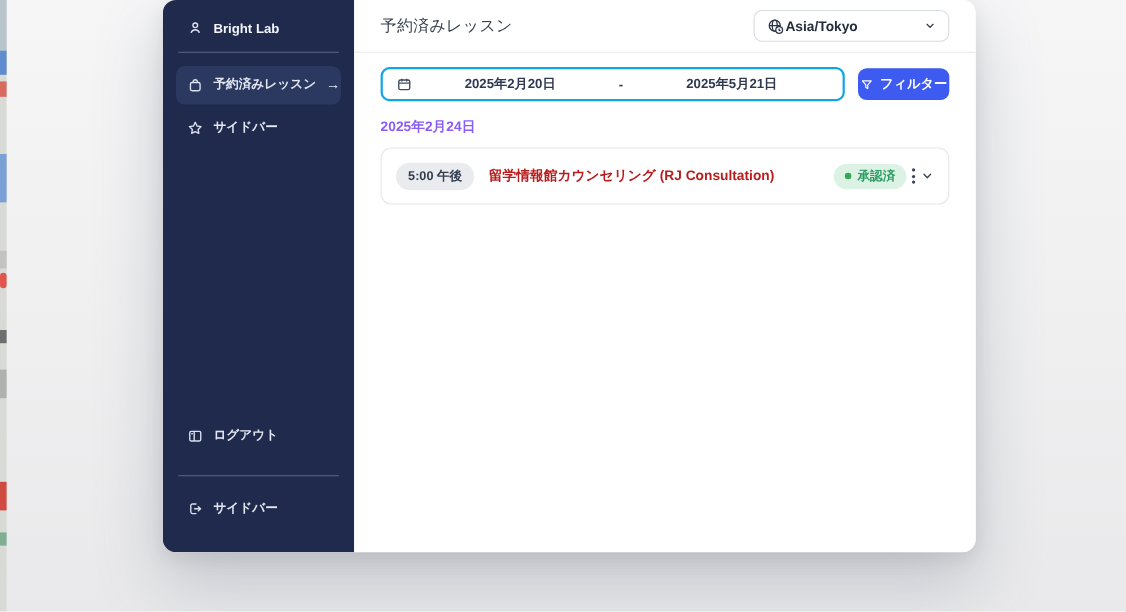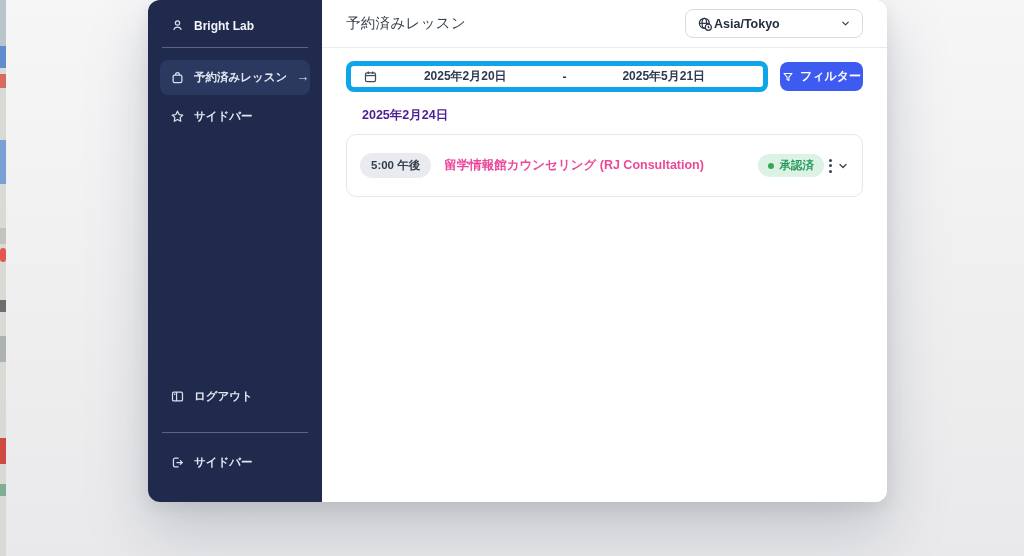--- a/index.html
+++ b/index.html
@@ -50,38 +50,38 @@
   .tz-select {
     width:178px; height:29px; border:1px solid #d7dbe2; border-radius:8px; background:#fff;
     display:flex; align-items:center; gap:1px; padding:0 11px; cursor:pointer;
     font-size:12.5px; font-weight:700; color:#242e3d;
   }
   .tz-select .chev { margin-left:auto; }
 
   .content { padding:13px 24px; display:flex; flex-direction:column; }
   .toolbar { display:flex; gap:12px; margin-bottom:13px; }
   .date-range {
-    flex:1; height:31px; border:5px solid #0ea5e9; border-radius:8px; background:#fff;
+    flex:1; height:31px; border:2px solid #0ea5e9; border-radius:8px; background:#fff;
     display:flex; align-items:center; padding:0 12px; cursor:pointer;
   }
   .date-range .dseg { flex:1; text-align:center; font-size:12px; font-weight:700; color:#2e3950; }
   .date-range .dsep { width:24px; text-align:center; font-size:12px; font-weight:700; color:#2e3950; }
   .filter-btn {
     width:83px; height:29px; border:none; border-radius:8px; background:#3d5af1; color:#fff;
     font-family:inherit; font-size:12px; font-weight:600; display:flex; align-items:center;
     justify-content:center; gap:6px; cursor:pointer; align-self:center;
   }
-  .group-date { font-size:12.5px; font-weight:700; color:#4c1d95; margin:2px 16px 10px; }
+  .group-date { font-size:12.5px; font-weight:700; color:#8b5cf6; margin:2px 0 10px; }
 
   .lesson-card {
-    border:1px solid #e5e8ec; border-radius:10px; background:#fff; height:63px;
+    border:1px solid #e5e8ec; border-radius:10px; background:#fff; height:52px;
     display:flex; align-items:center; padding:0 13px; gap:13px;
   }
   .time-pill { background:#e9ebee; border-radius:999px; padding:5px 11px; font-size:11.5px; font-weight:700; color:#313c4f; white-space:nowrap; }
-  .lesson-title { font-size:12.5px; font-weight:700; color:#ec4899; }
+  .lesson-title { font-size:12.5px; font-weight:700; color:#b91c1c; }
   .lesson-right { margin-left:auto; display:flex; align-items:center; }
   .status-badge { background:#dbf2e4; border-radius:999px; padding:4px 10px; display:flex; align-items:center; gap:6px; font-size:11.5px; font-weight:700; color:#2d9c62; }
   .status-dot { width:6px; height:6px; border-radius:50%; background:#34a853; }
   .kebab { display:flex; flex-direction:column; gap:2.5px; padding:3px 5px; cursor:pointer; }
   .kebab i { width:3px; height:3px; border-radius:50%; background:#3a4454; display:block; }
   .row-chev { cursor:pointer; display:flex; align-items:center; }
 
   .micon { display:inline-flex; align-items:center; justify-content:center; color:#4a5464; }
   .micon svg { display:block; }
 </style>

